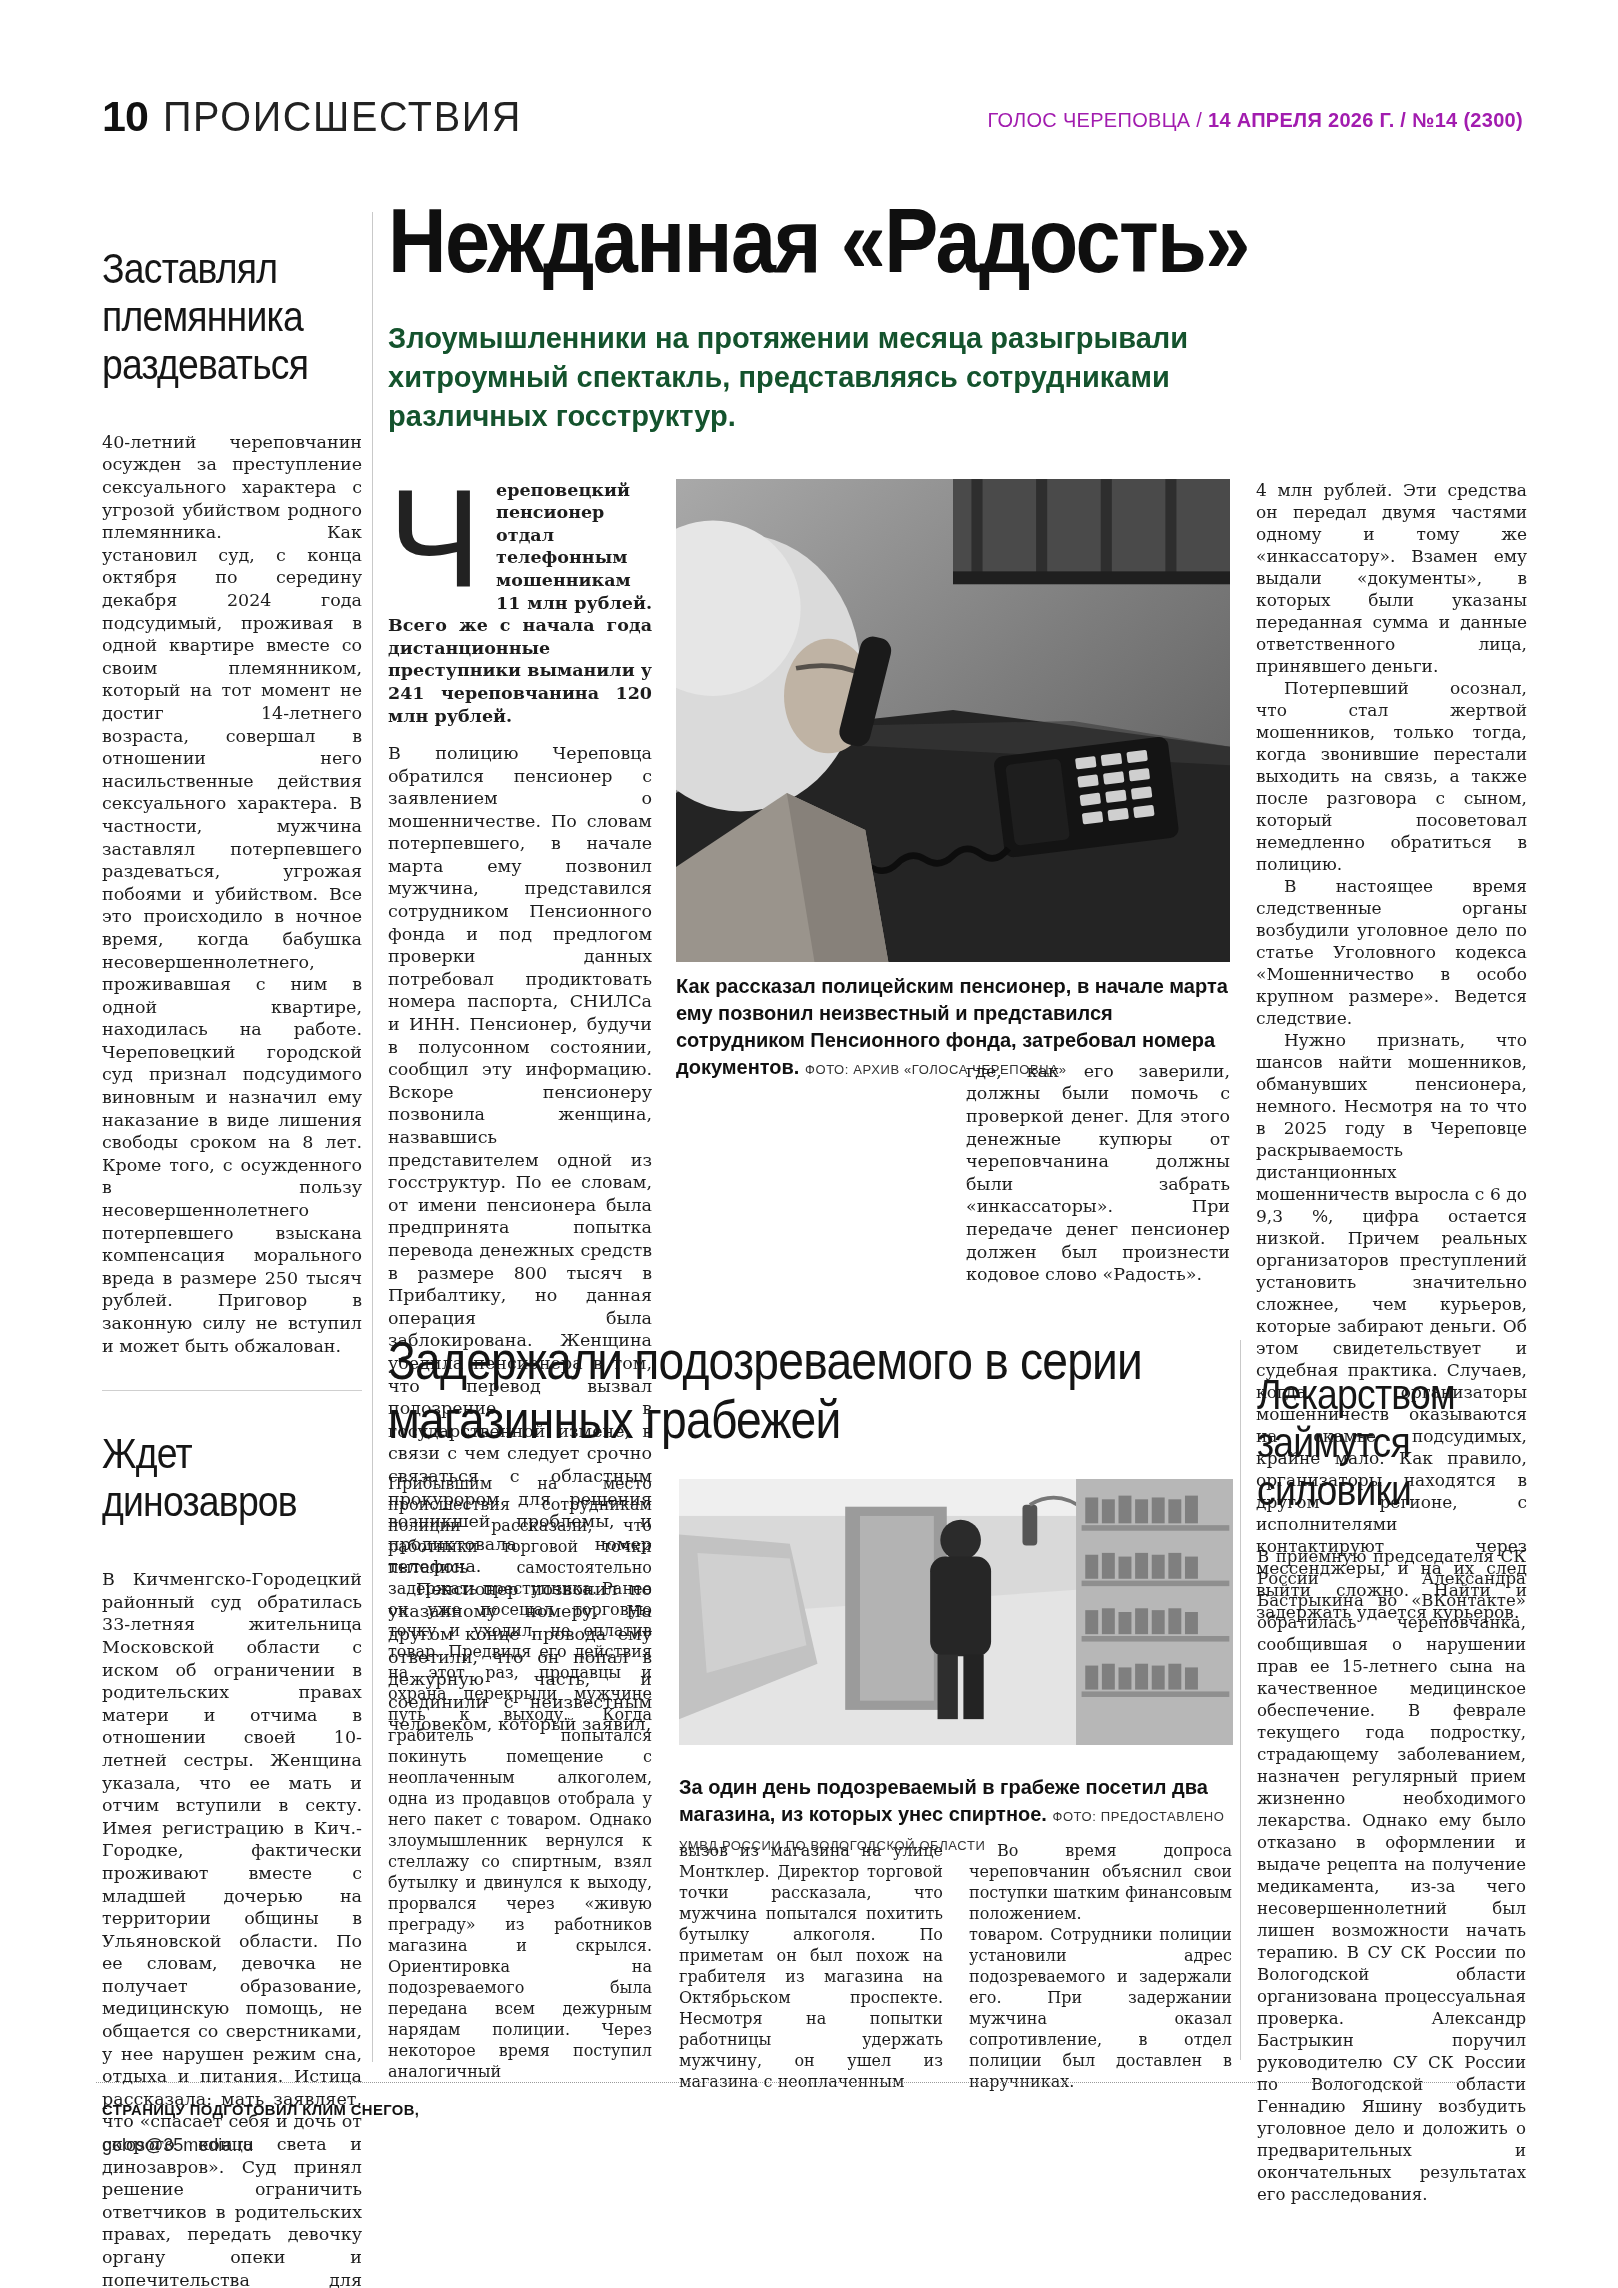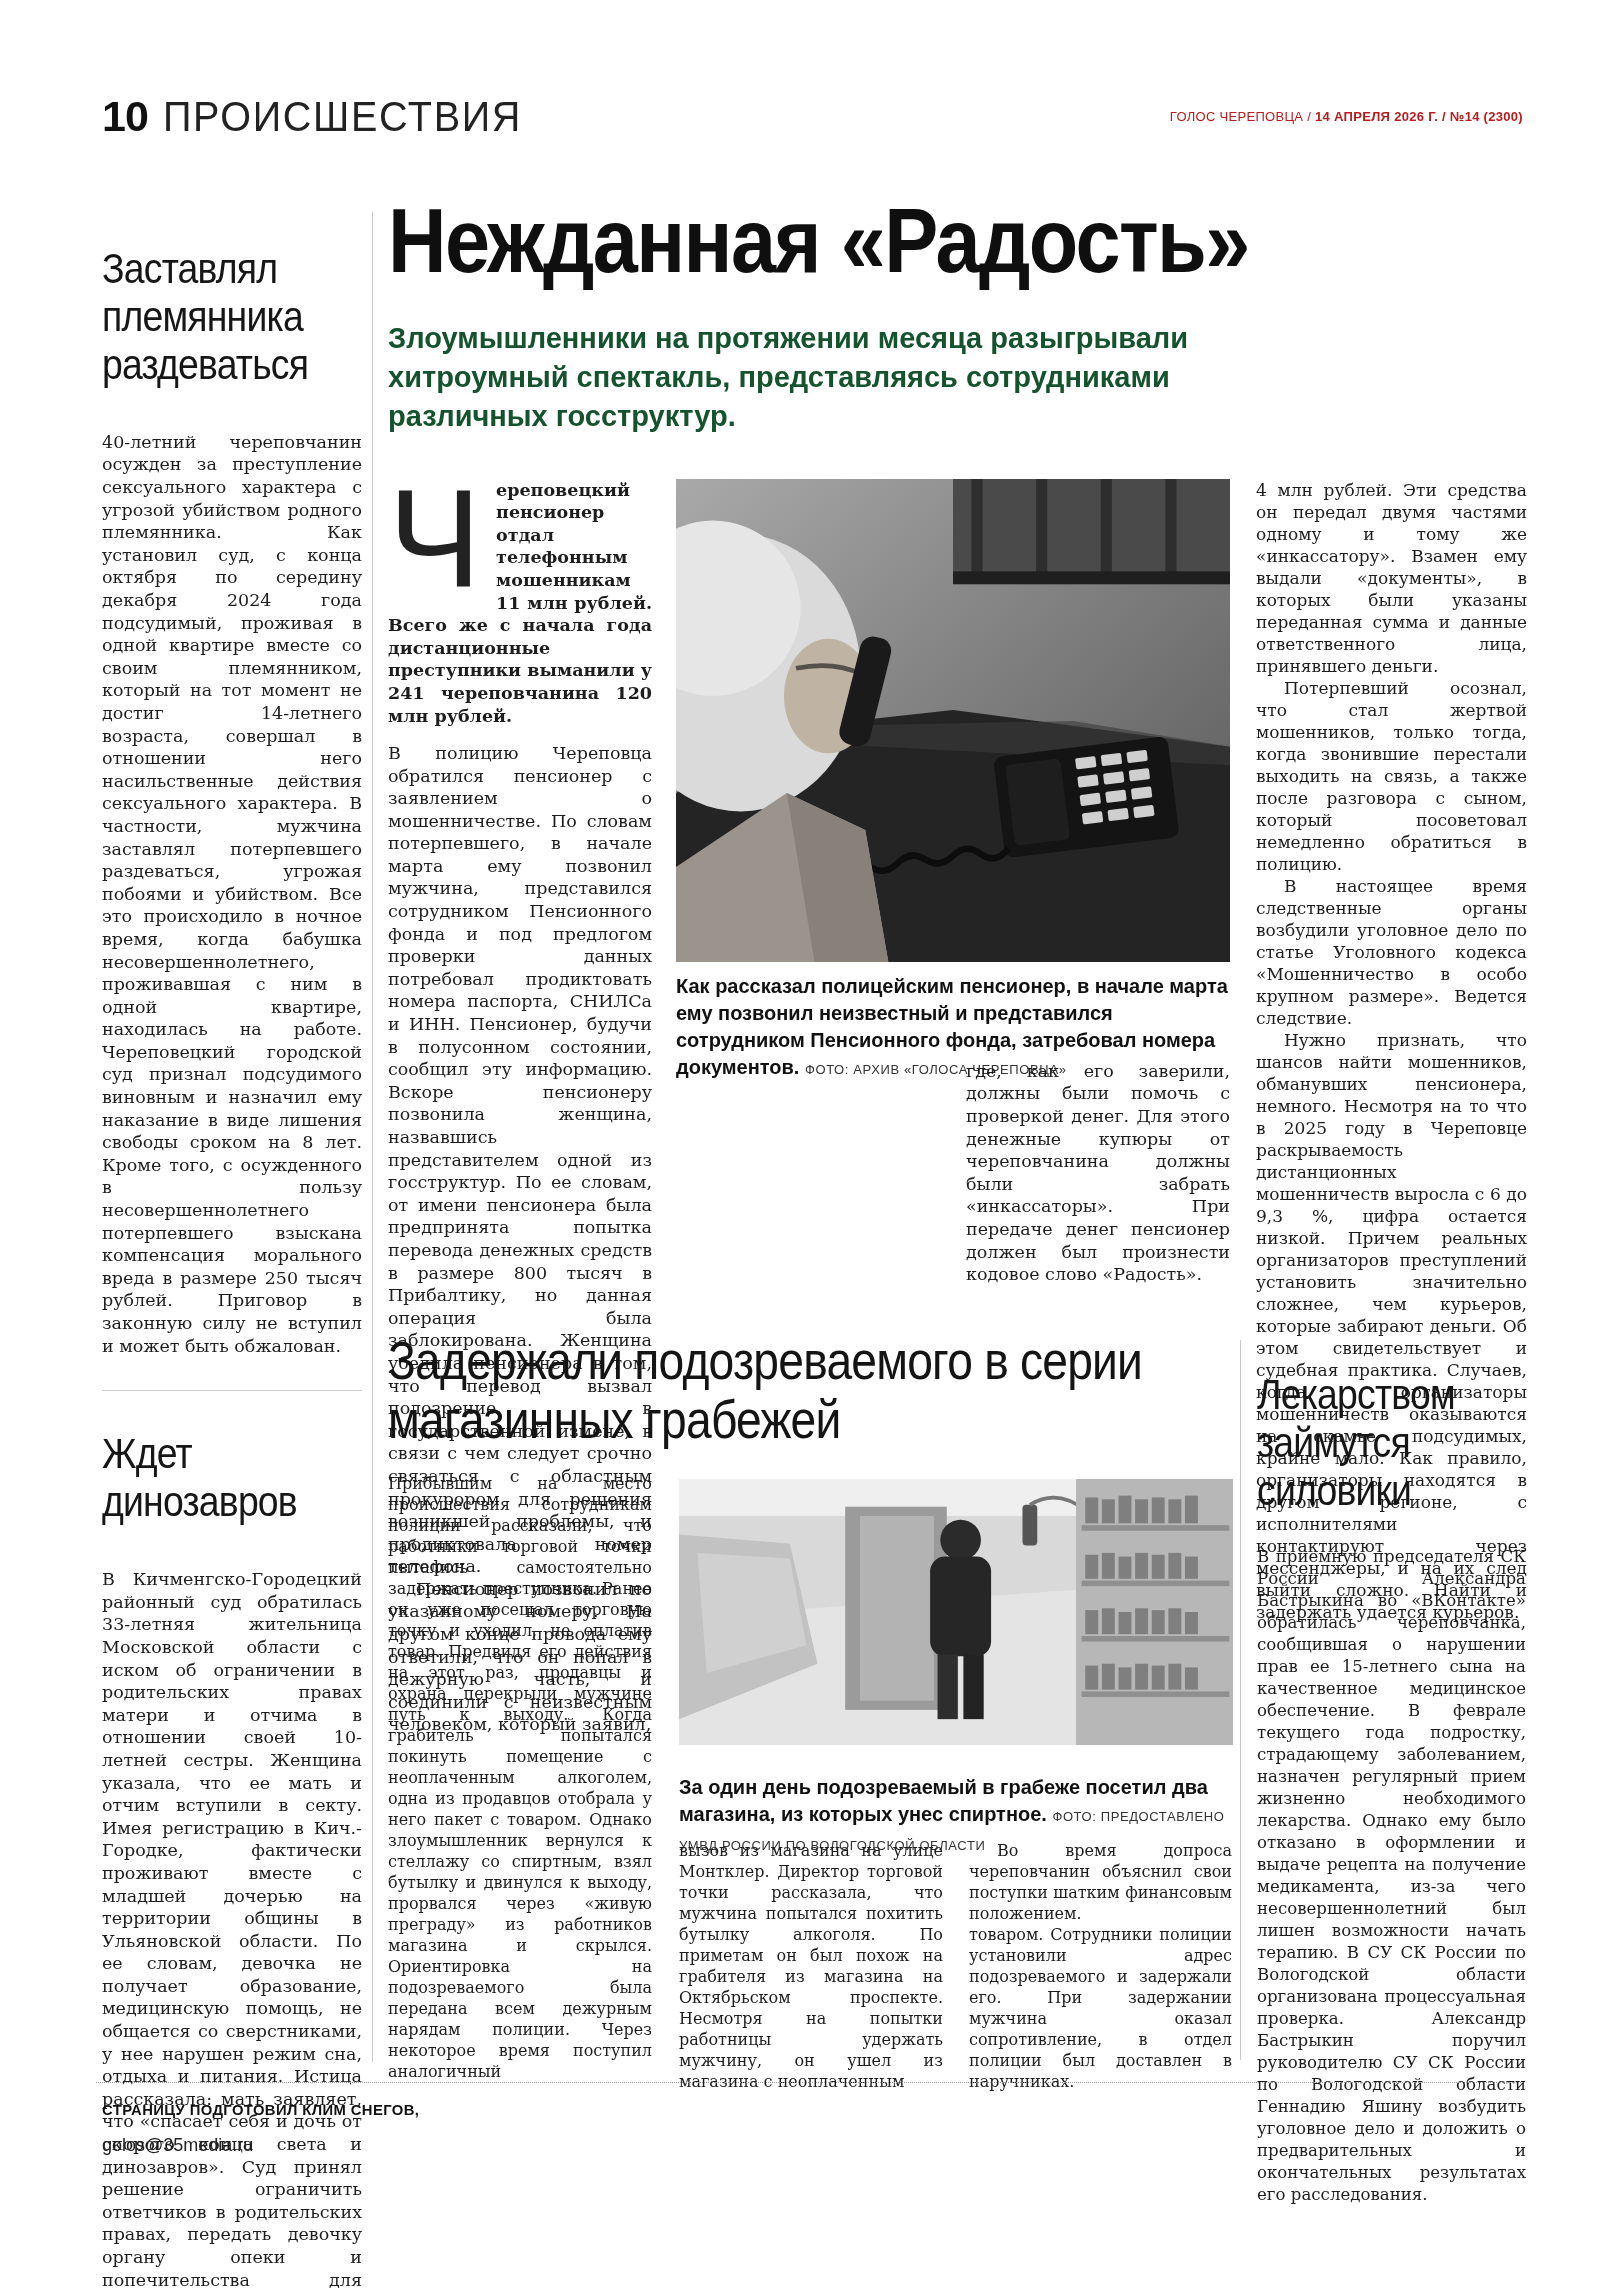--- a/index.html
+++ b/index.html
@@ -7,21 +7,21 @@
     position:relative; width:1619px; height:2289px; margin:0 auto;
     background:#ffffff; color:#1a1a1a; overflow:hidden;
     font-family:"Liberation Sans", sans-serif;
   }
   
   .hdr-left { position:absolute; left:102px; top:92px; display:flex; align-items:baseline; }
   .hdr-num { font-size:43px; font-weight:700; color:#111; letter-spacing:-0.9px; }
   .hdr-section { font-size:43px; font-weight:300; color:#222; margin-left:14.8px;
                  display:inline-block; transform:scaleX(0.92); transform-origin:left bottom;
                  letter-spacing:1.8px; }
-  .hdr-right { position:absolute; right:96px; top:109px; font-size:13px; color:#b91c1c; letter-spacing:0.3px; }
+  .hdr-right { position:absolute; right:96px; top:109px; font-size:20px; color:#a21caf; letter-spacing:0.3px; }
   .hdr-right .bold { font-weight:700; }
   
   .serif { font-family:"DejaVu Serif", serif; font-size:17.5px; line-height:22.6px; text-align:justify; color:#1d1d1d; }
   .serif-small { font-family:"DejaVu Serif", serif; font-size:16px; line-height:21px; text-align:justify; color:#1d1d1d; }
   .par { margin:0; }
   .par.ind { text-indent:28px; }
   .par.b { font-weight:700; }
   .par.b { margin-bottom:14.8px; }
   .par.sans { font-family:"Liberation Sans", sans-serif; font-size:21px; line-height:28px; text-align:left; color:#111; }
   .dropcap { float:left; font-family:"Liberation Sans", sans-serif; font-weight:300;

